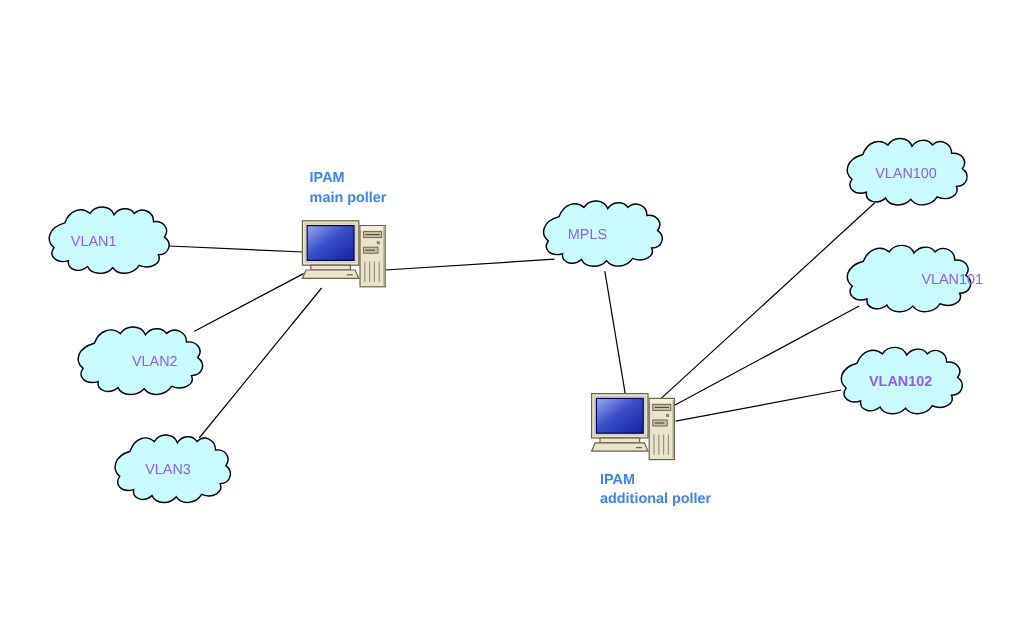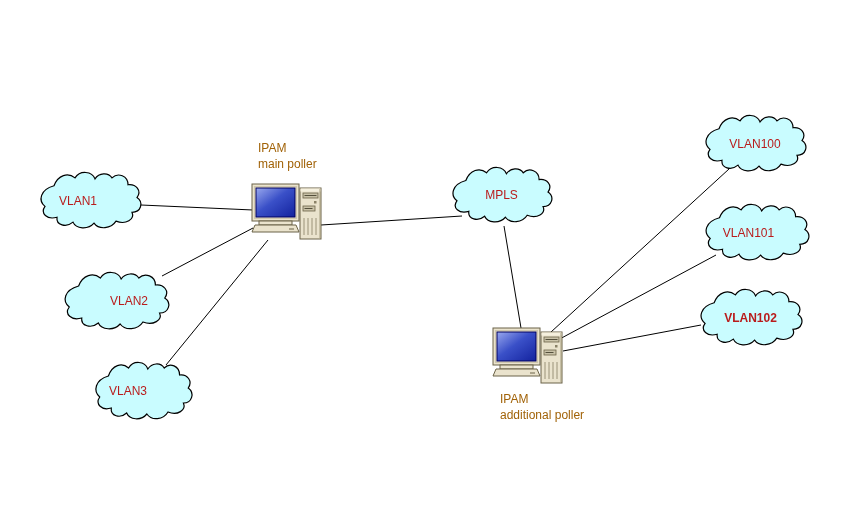--- a/index.html
+++ b/index.html
@@ -10,28 +10,29 @@
     overflow: hidden;
     font-family: "Liberation Sans", sans-serif;
     color: #000000;
   }
   .diagram-layer {
     position: absolute; left: 0; top: 0;
   }
   .cloud-label {
     position: absolute;
     display: flex; align-items: center; justify-content: center;
-    font-size: 12px; color: #b91c1c;
+    font-size: 12px; color: #8b5cf6;
     pointer-events: none;
   }
   .pc-label {
     position: absolute;
     font-size: 12px; line-height: 16px;
-    white-space: nowrap; color: #a16207;
+    white-space: nowrap; color: #3b82f6;
     pointer-events: none;
+    font-weight: bold;
   }
 </style>
 </head>
 <body>
 
 <svg class="diagram-layer" width="862" height="530" viewBox="0 0 862 530">
   <defs>
     <linearGradient id="screenGrad" x1="0" y1="0" x2="1" y2="1">
       <stop offset="0" stop-color="#99A8EE"></stop>
       <stop offset="0.45" stop-color="#3A50C8"></stop>
@@ -96,24 +97,24 @@
     <use href="#cloudShape" transform="translate(703,204) scale(1.029,0.983)"></use>
     <use href="#cloudShape" transform="translate(698,289) scale(1.01,0.983)"></use>
   </g>
 
   <use href="#pcShape" transform="translate(250,182)"></use>
   <use href="#pcShape" transform="translate(491,326)"></use>
 </svg>
 
 <div class="cloud-label" style="left:26px;  top:172px; width:104px; height:57px;">VLAN1</div>
 <div class="cloud-label" style="left:75px;  top:272px; width:108px; height:58px;">VLAN2</div>
-<div class="cloud-label" style="left:78px;  top:362px; width:100px; height:58px;">VLAN3</div>
-<div class="cloud-label" style="left:450px; top:167px; width:103px; height:56px;">MPLS</div>
+<div class="cloud-label" style="left:90px;  top:362px; width:100px; height:58px;">VLAN3</div>
+<div class="cloud-label" style="left:438px; top:167px; width:103px; height:56px;">MPLS</div>
 <div class="cloud-label" style="left:703px; top:115px; width:104px; height:57px;">VLAN100</div>
-<div class="cloud-label" style="left:695px; top:204px; width:107px; height:57px;">VLAN101</div>
+<div class="cloud-label" style="left:740px; top:204px; width:107px; height:57px;">VLAN101</div>
 <div class="cloud-label" style="left:698px; top:289px; width:105px; height:57px;font-weight:bold;">VLAN102</div>
 
 <div class="pc-label" style="left:258px; top:140px;">
   <div>IPAM</div>
   <div>main poller</div>
 </div>
 
 <div class="pc-label" style="left:500px; top:391px;">
   <div>IPAM</div>
   <div>additional poller</div>

